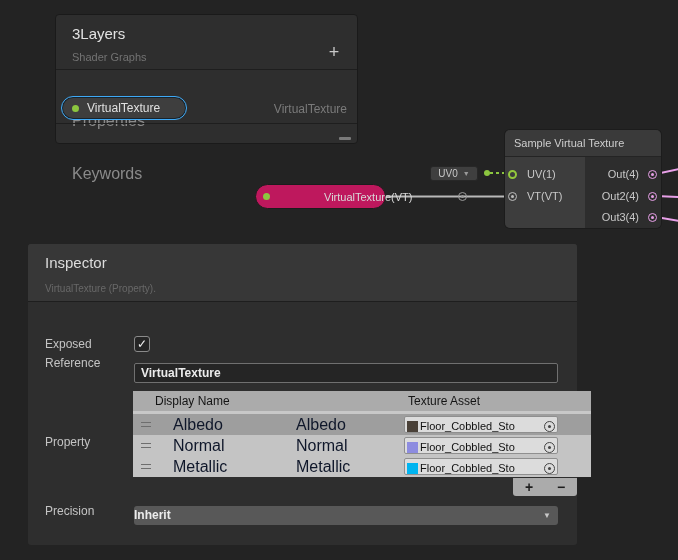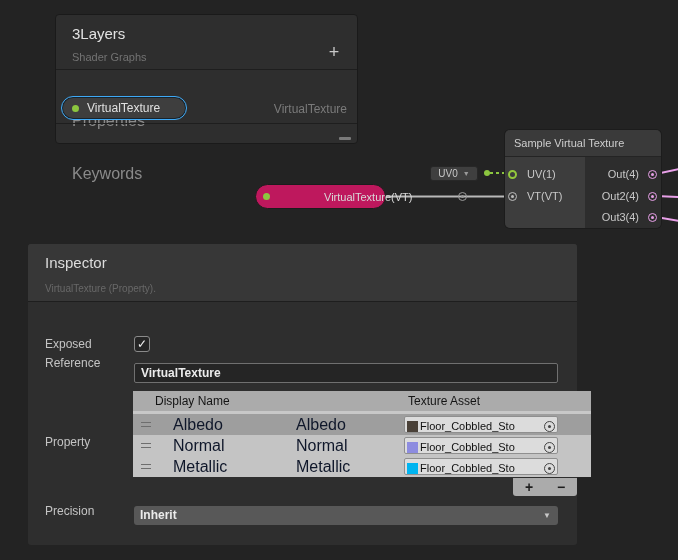--- a/index.html
+++ b/index.html
@@ -153,21 +153,21 @@
     position:absolute; right:0; top:234px; width:64px; height:18px;
     background:#ababab; border-radius:0 0 3px 3px;
     display:flex; align-items:center; justify-content:space-around;
   }
   .et-btn { font-size:14px; font-weight:bold; color:#1d1d1d; line-height:16px;
     width:20px; text-align:center; }
 
   .precision-dropdown {
     position:absolute; left:106px; top:262px; width:424px; height:19px;
     background:#585858; border-radius:3px;
-    font-size:12px; font-weight:bold; color:#ececec; line-height:19px; padding-left:6px;
+    font-size:12px; font-weight:bold; color:#ececec; line-height:19px; 
   }
   .precision-dropdown .arrow {
     position:absolute; right:7px; top:0; font-size:8px; color:#c8c8c8; line-height:19px;
     font-weight:normal;
   }
 </style>
 </head>
 <body>
 
 <svg id="edges" viewBox="0 0 678 560">

